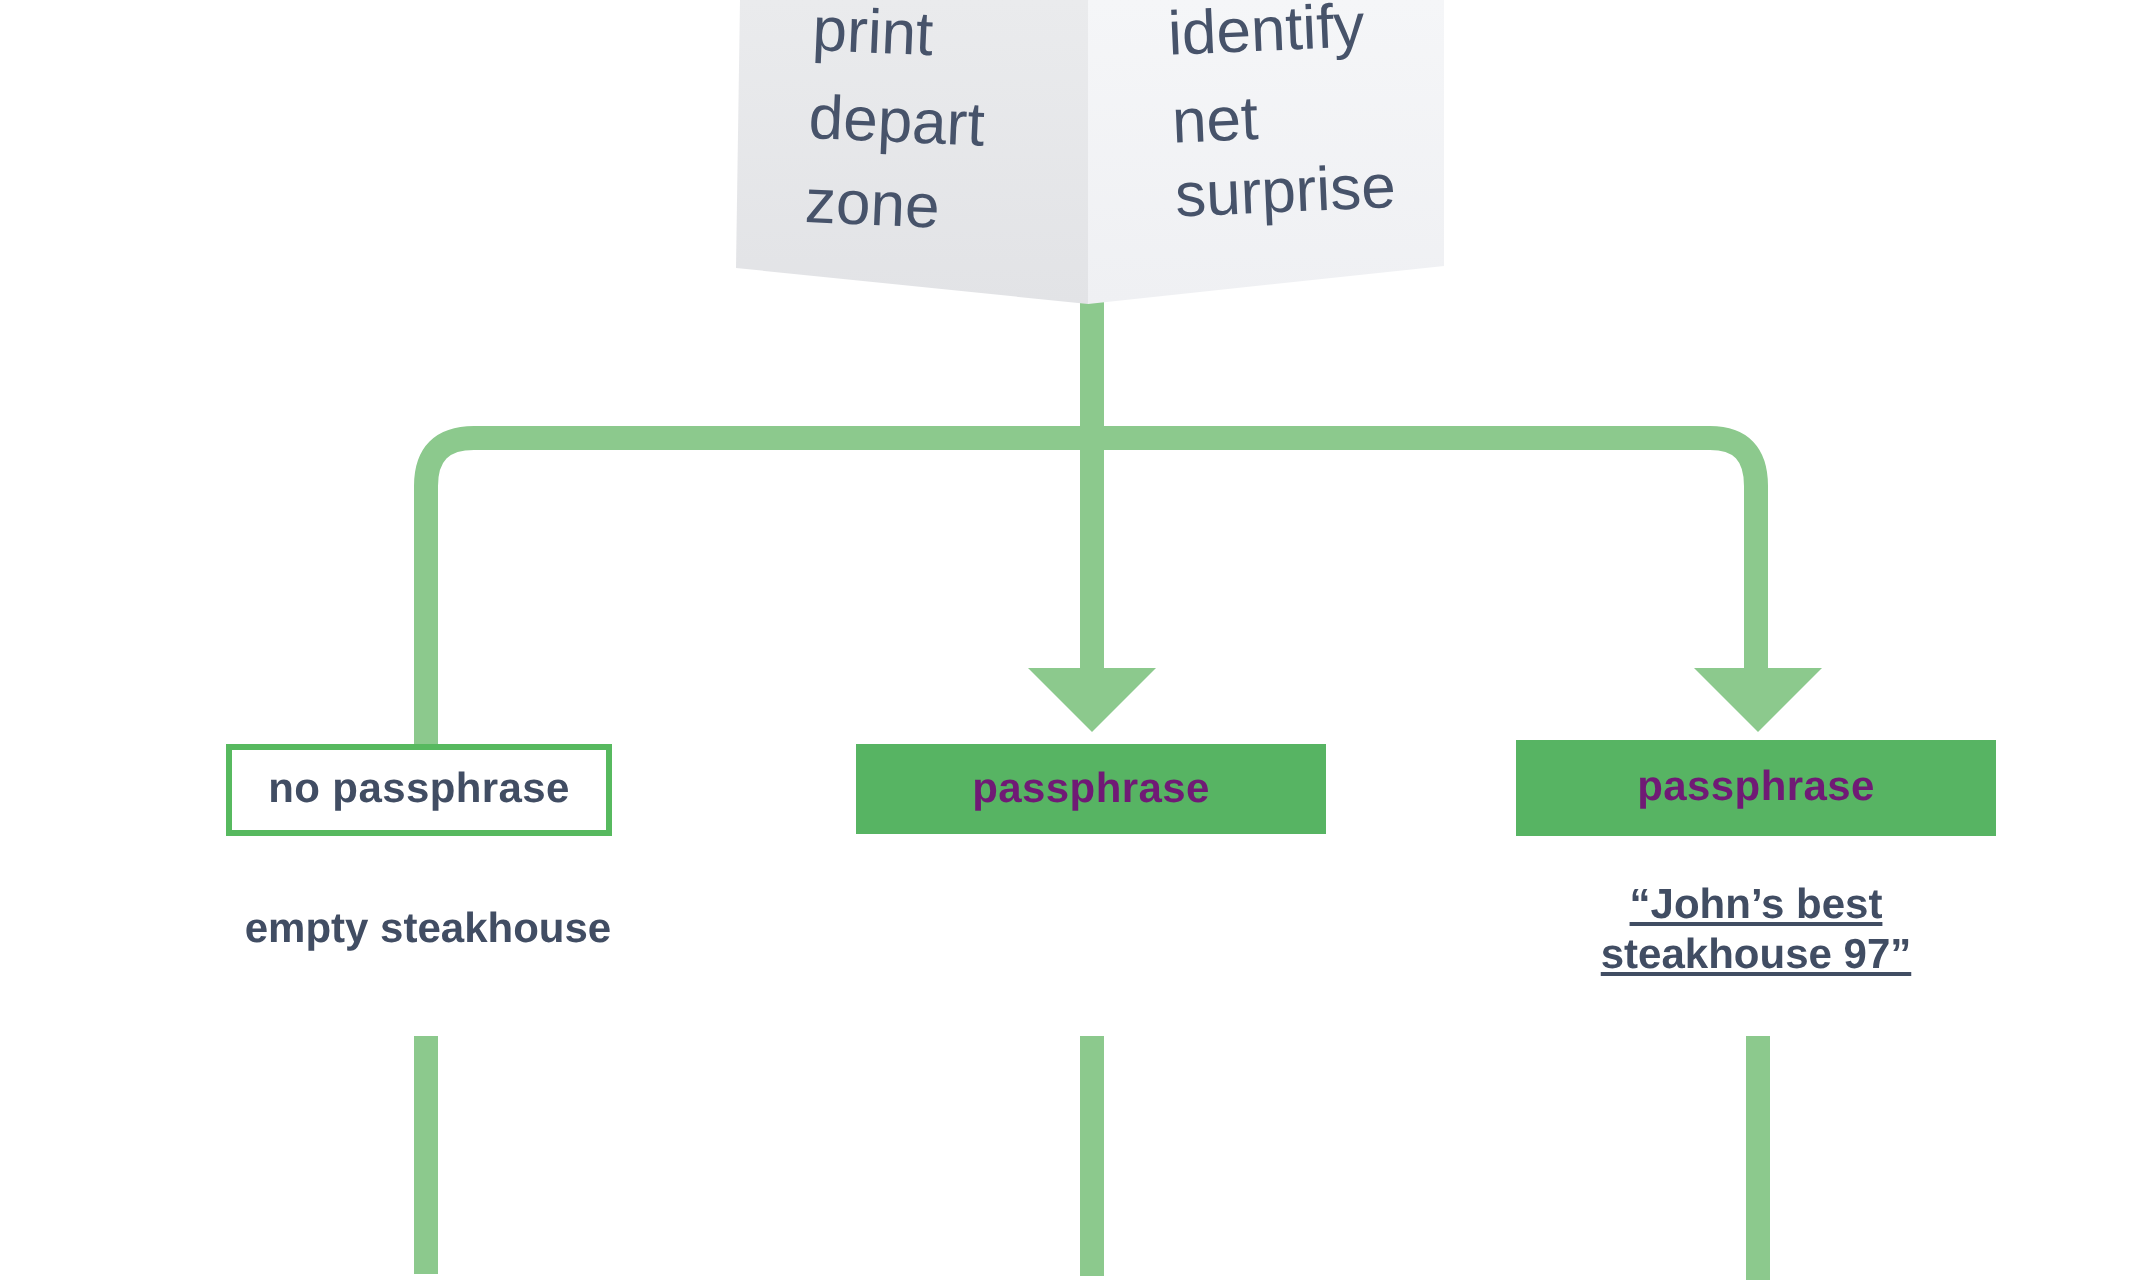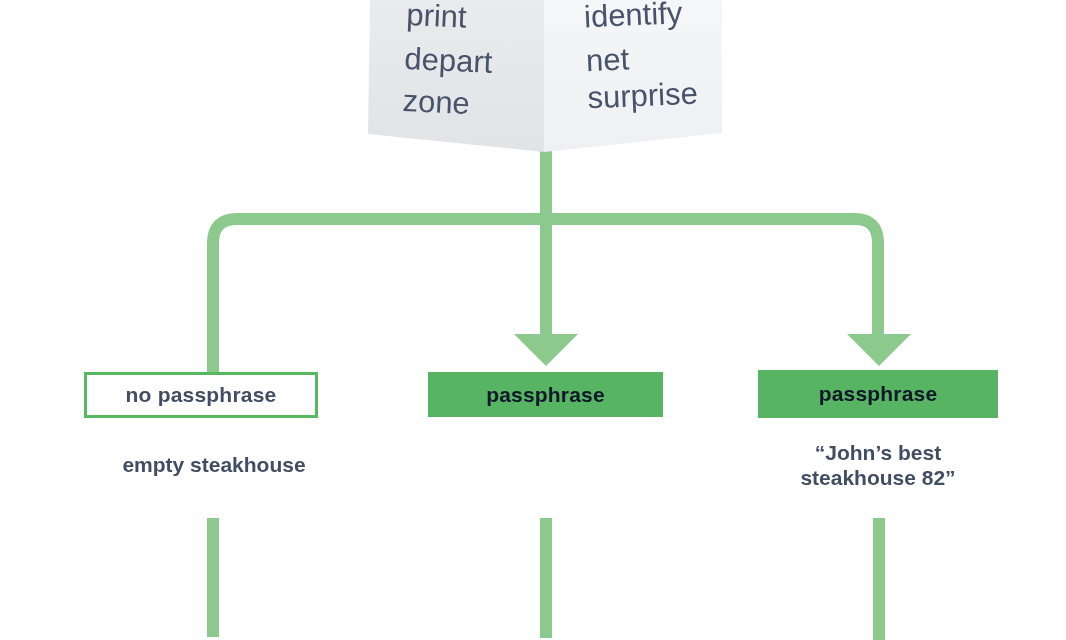--- a/index.html
+++ b/index.html
@@ -48,21 +48,21 @@
     letter-spacing: 0.2px;
   }
   .box.outline {
     background: #ffffff;
     border: 3px solid #57B95F;
     color: #414D63;
   }
   .box.filled {
     background: #57B463;
     border: none;
-    color: #0f172a;
+    color: #701a75;
     justify-content: center;
   }
   .caption {
     position: absolute;
     text-align: center;
     font-size: 21px;
     font-weight: 700;
     line-height: 25px;
     color: #414D63;
   }
@@ -107,36 +107,36 @@
         <text class="cube-word" x="404" y="113">zone</text>
       </g>
       <g transform="rotate(-2.5,640,60)">
         <text class="cube-word" x="586" y="25">identify</text>
         <text class="cube-word" x="586" y="69">net</text>
         <text class="cube-word" x="586" y="106">surprise</text>
       </g>
     </g>
   </svg>
 
-  <div class="box outline" style="left:84px; top:372px; width:234px; height:46px;">
+  <div class="box outline" style="left:113px; top:372px; width:193px; height:46px;">
     <span>no passphrase</span>
   </div>
 
   <div class="box filled" style="left:428px; top:372px; width:235px; height:45px;">
     <span>passphrase</span>
   </div>
 
   <div class="box filled" style="left:758px; top:370px; width:240px; height:48px;">
     <span>passphrase</span>
   </div>
 
   <div class="caption" style="left:64px; top:452px; width:300px;">
     <div>empty steakhouse</div>
     <div></div>
   </div>
 
 
-  <div class="caption" style="left:728px; top:440px; width:300px;">
+  <div class="caption" style="left:728px; top:440px; width:300px;text-decoration:underline;">
     <div>“John’s best</div>
-    <div>steakhouse 82”</div>
+    <div>steakhouse 97”</div>
   </div>
 
 </div>
 
 </body></html>

